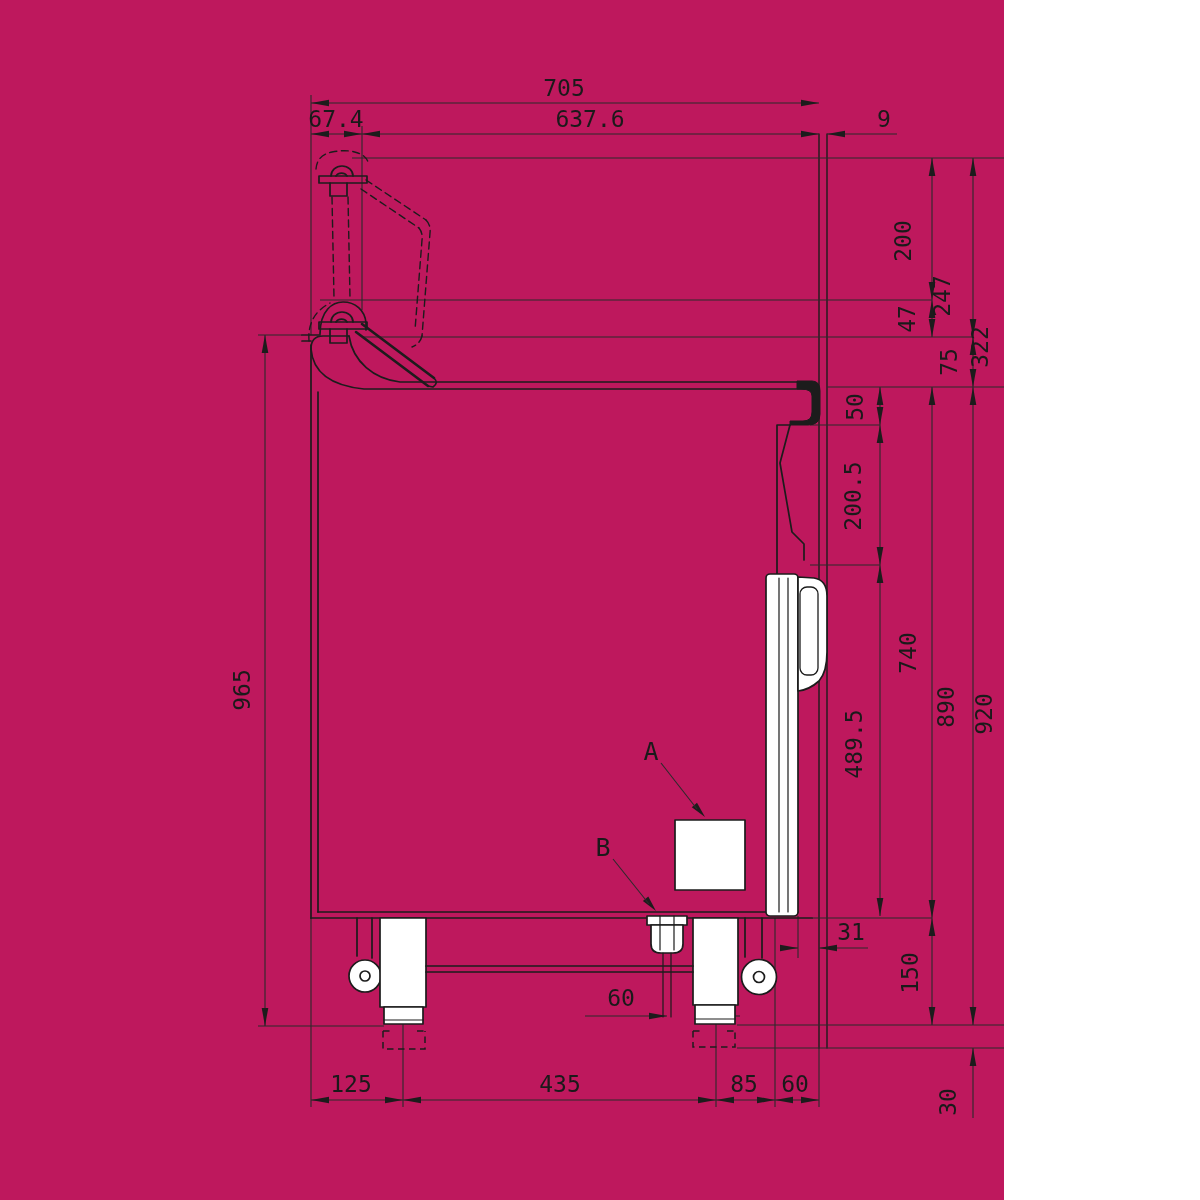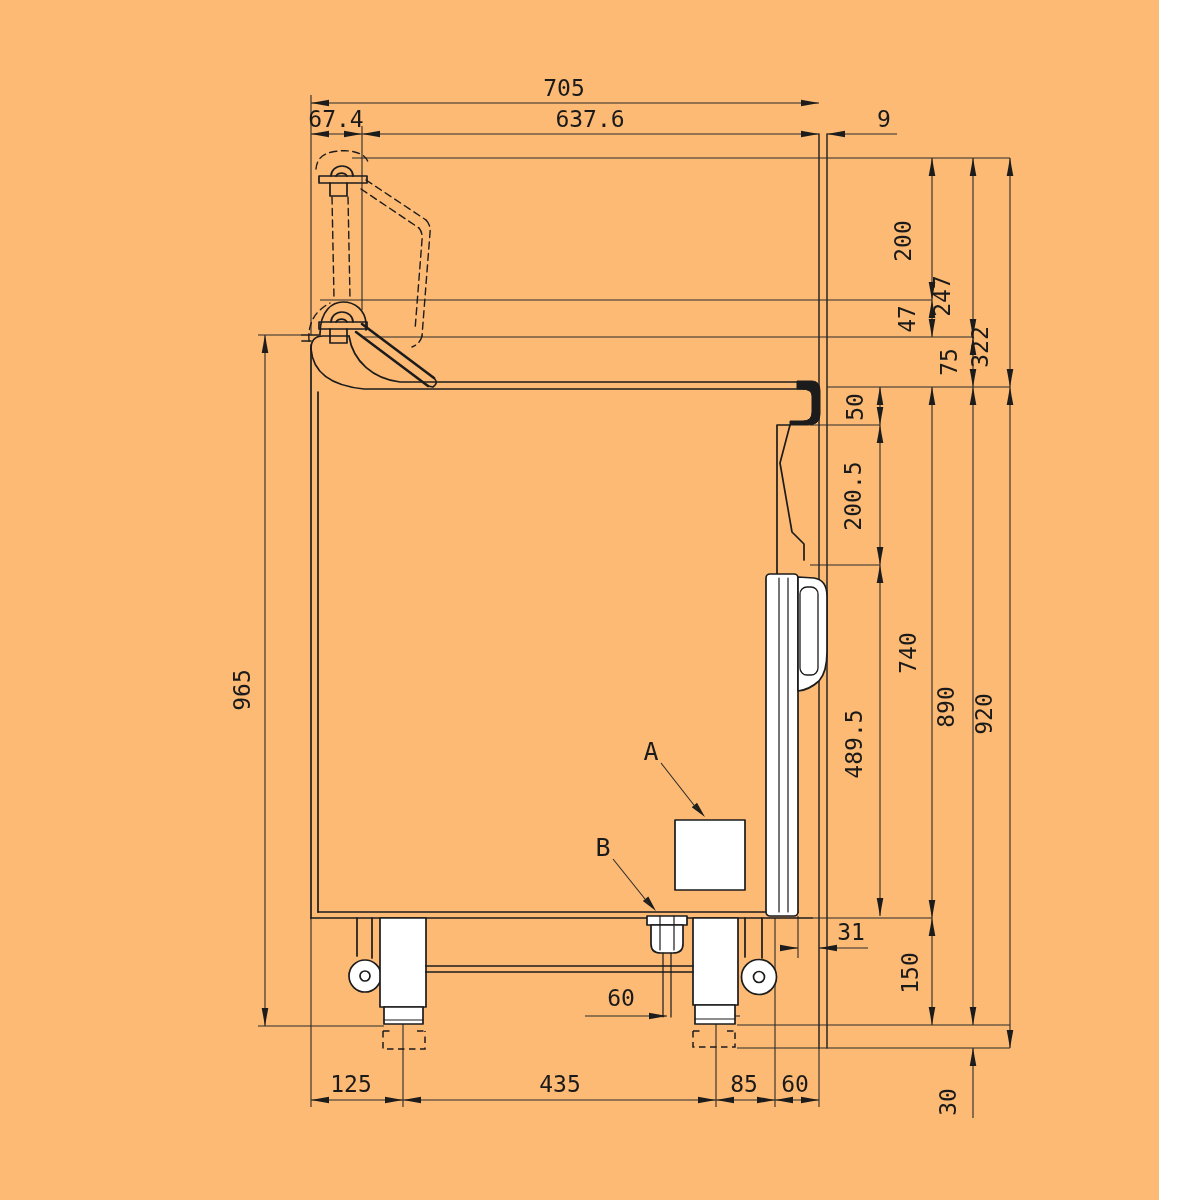--- a/index.html
+++ b/index.html
@@ -1,16 +1,16 @@
 <!DOCTYPE html>
 <html><head>
 <meta charset="utf-8">
 <style>
   html,body{margin:0;padding:0;background:#ffffff;}
-  .stage{width:1159px;height:1200px;position:relative;background:#fdba74;overflow:hidden;}
+  .stage{width:1004px;height:1200px;position:relative;background:#be185d;overflow:hidden;}
   svg{display:block;}
   text{font-family:"DejaVu Sans Mono","Liberation Sans",monospace,sans-serif;
        fill:#1a1a1a;font-size:23px;}
   text.callout{font-size:25px;}
   .obj{stroke:#1c1c1c;stroke-width:1.7;fill:none;stroke-linecap:round;stroke-linejoin:round;}
   .objw{stroke:#1c1c1c;stroke-width:1.7;fill:#ffffff;stroke-linejoin:round;}
   .thick{stroke:#1c1c1c;stroke-width:2.6;fill:none;stroke-linecap:round;}
   .thin{stroke:#2b2b2b;stroke-width:1.1;fill:none;}
   .dash{stroke:#1c1c1c;stroke-width:1.4;fill:none;stroke-dasharray:7 4.5;stroke-linecap:round;}
   .dashft{stroke:#1c1c1c;stroke-width:1.5;fill:none;stroke-dasharray:6.5 4.5;}

